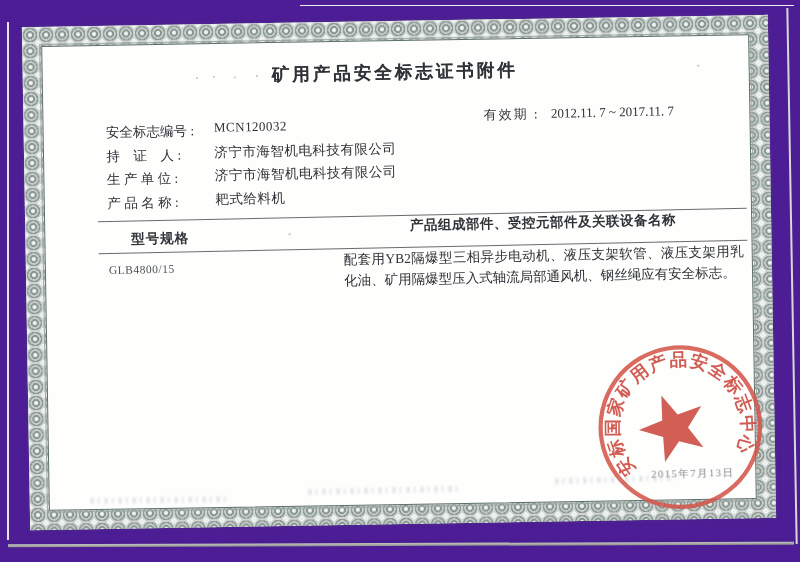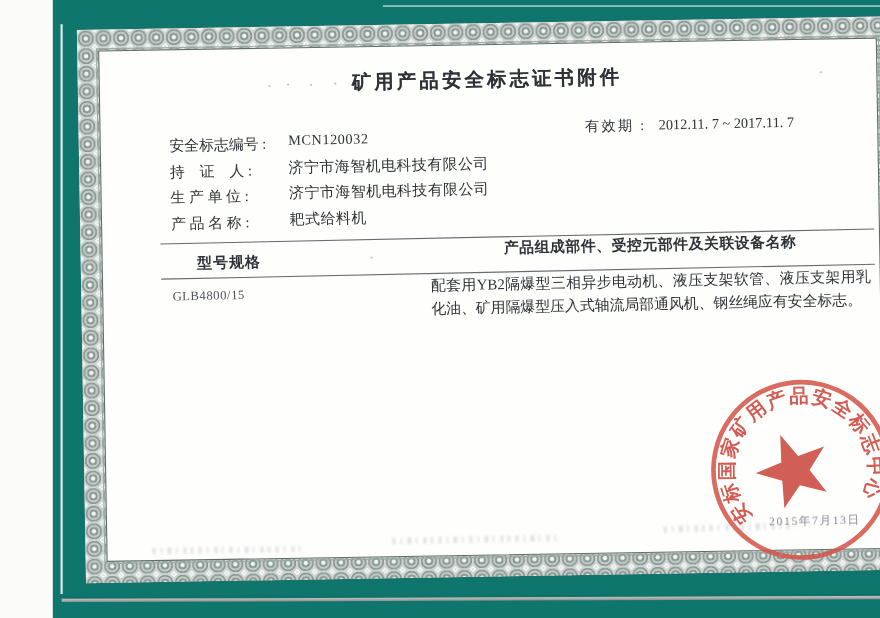--- a/index.html
+++ b/index.html
@@ -1,19 +1,19 @@
 <!DOCTYPE html>
 <html><head>
 <meta charset="utf-8">
 <style>
   html,body{margin:0;padding:0;width:800px;height:562px;overflow:hidden;background:#fbfbfa;}
   *{box-sizing:border-box;}
   body{font-family:"Liberation Serif","DejaVu Serif",serif;color:#3b3e44;}
 
-  .scan{position:absolute;inset:0;background:#0f766e;margin-left:48px;}
+  .scan{position:absolute;inset:0;background:#4c1d95;}
 
   
   .cert{
     position:absolute;left:26px;top:21px;width:746px;height:503px;
     transform:rotate(-0.95deg);
     background-color:#b4bdb9;
     background-image:
       repeating-radial-gradient(circle at 8px 8px,
         #f2f4f3 0 1.5px, rgba(130,144,139,.85) 2.5px 3.8px,
         #c6cecb 4.2px 5.5px, rgba(116,129,124,.65) 6px 7px,

